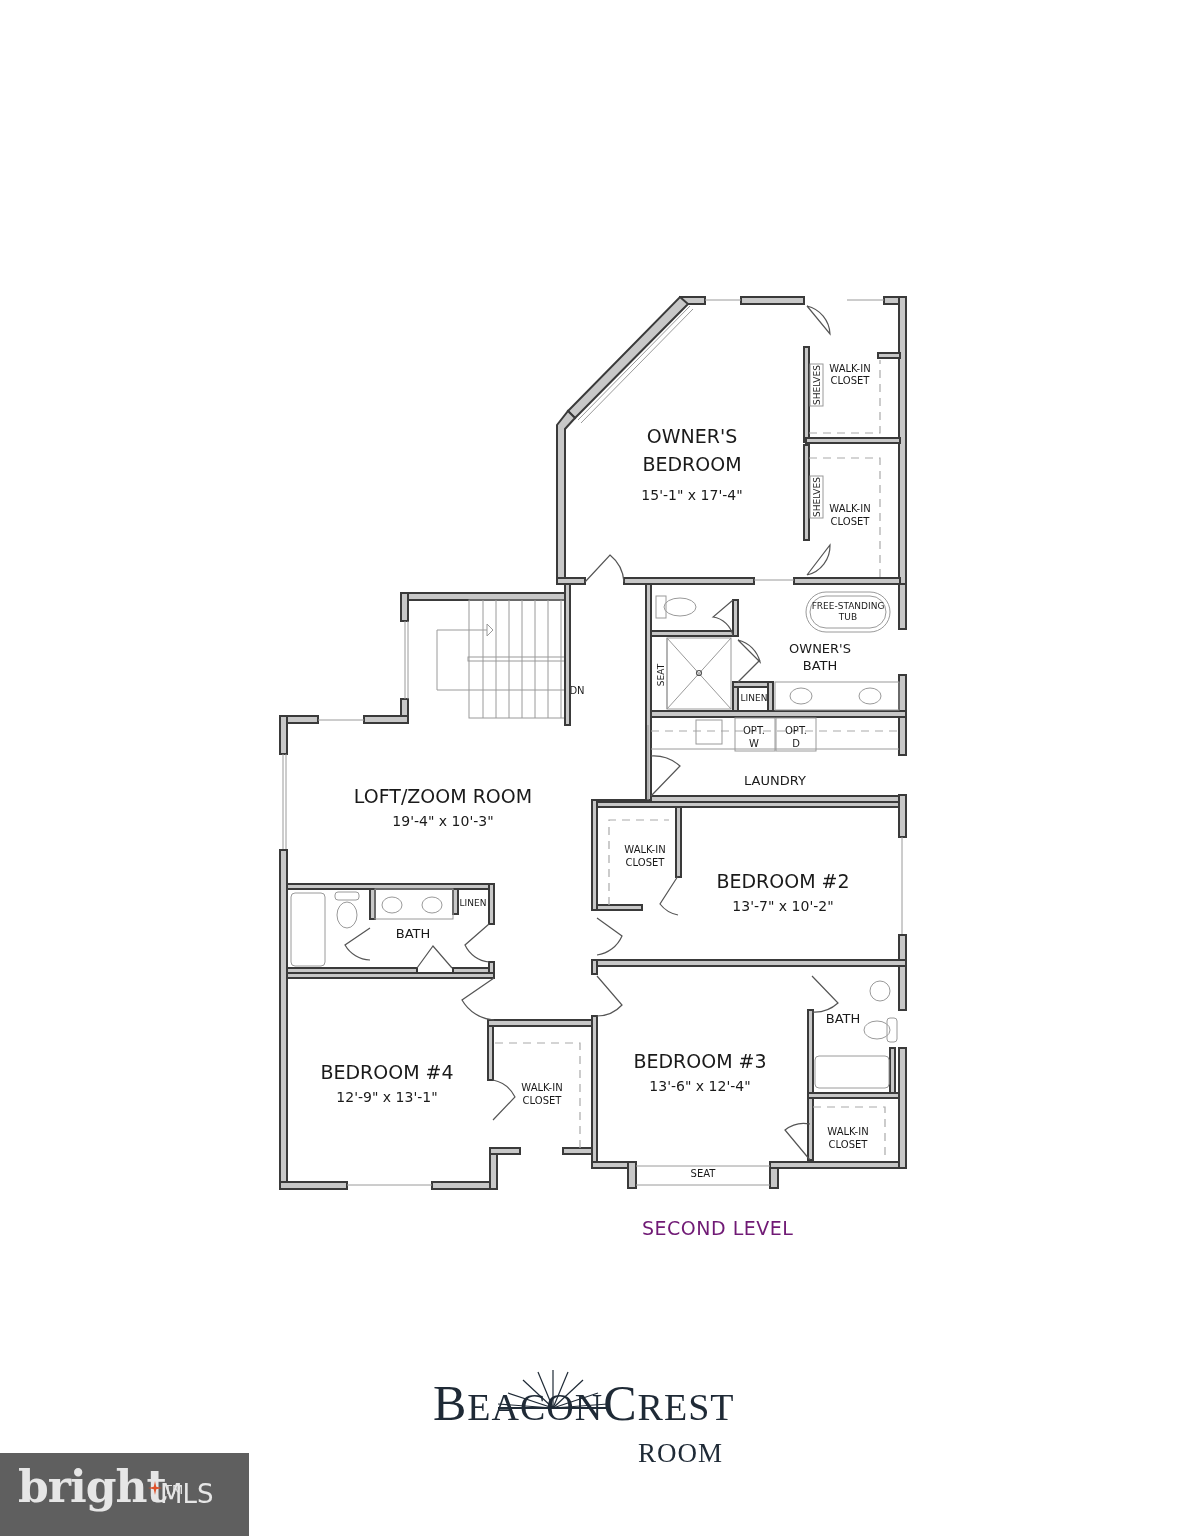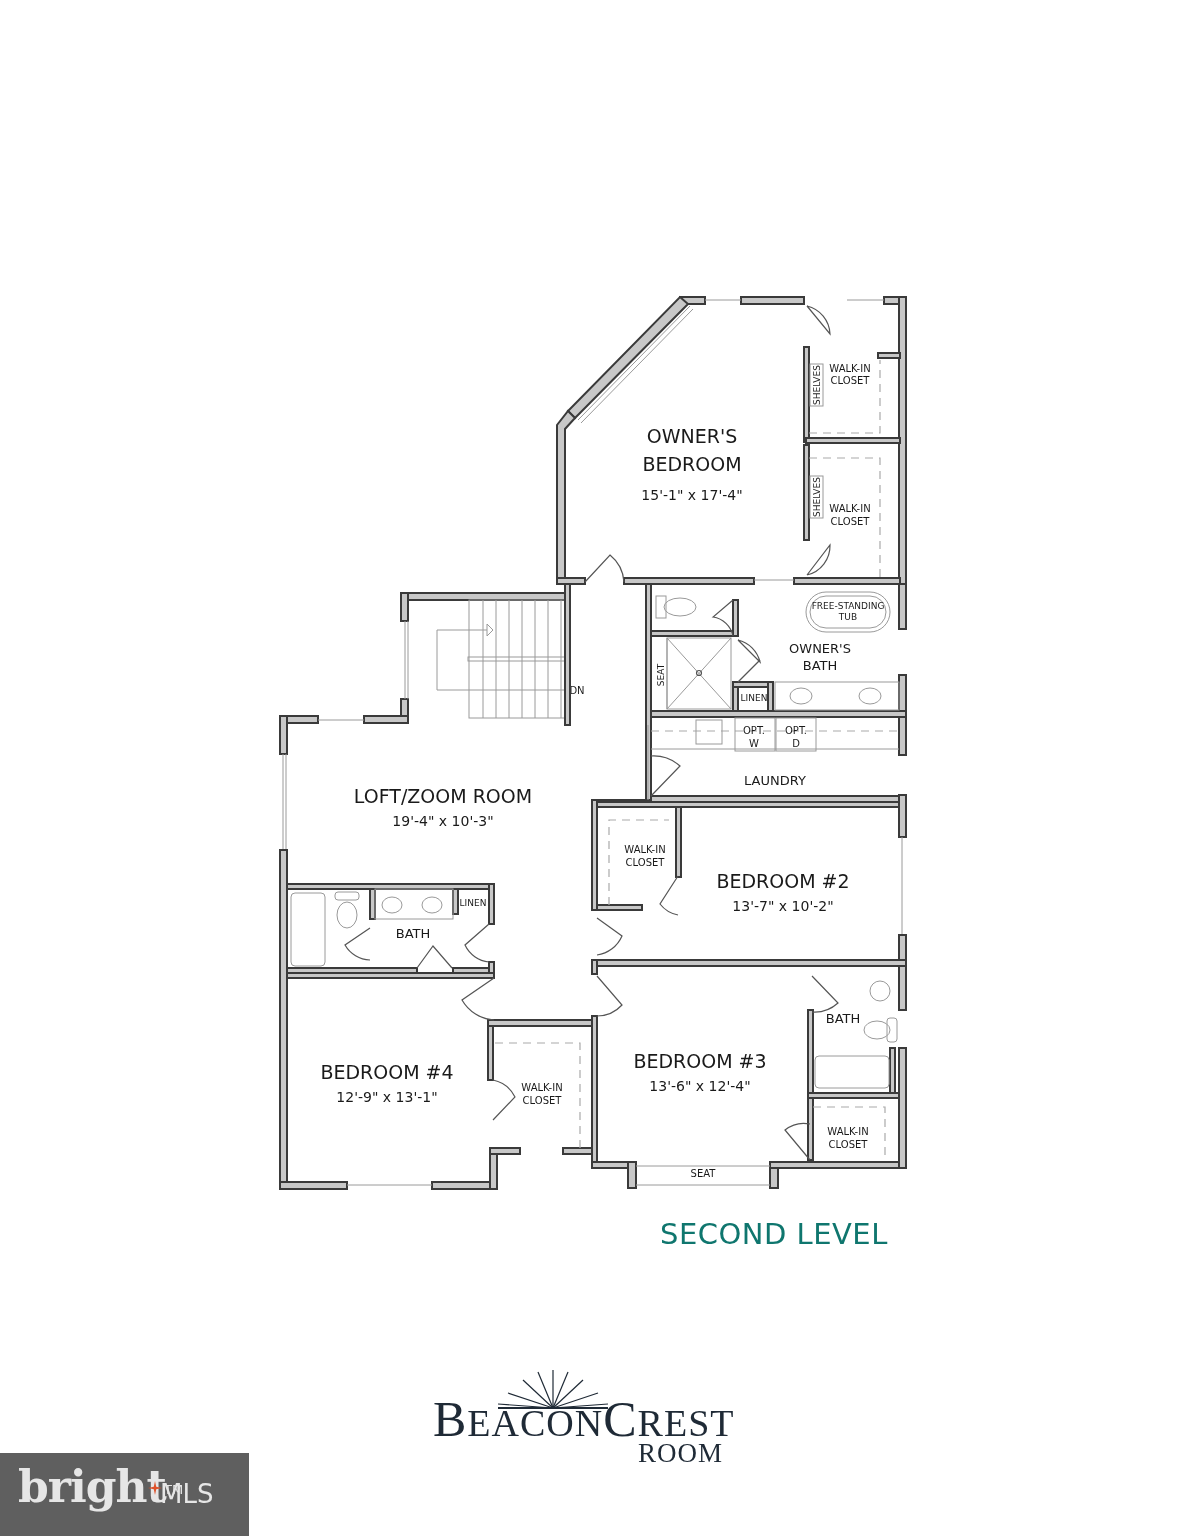--- a/index.html
+++ b/index.html
@@ -8,23 +8,23 @@
   .wall { fill: #c8c8c8; stroke: #3a3a3a; stroke-width: 2; }
   .thin { fill: none; stroke: #555; stroke-width: 1.2; }
   .thinlight { fill: none; stroke: #9a9a9a; stroke-width: 1; }
   .dash { fill: none; stroke: #aaa; stroke-width: 1.2; stroke-dasharray: 8 6; }
   .win { fill: #ffffff; stroke: #9a9a9a; stroke-width: 1; }
   .lbl-big { font-family: "DejaVu Sans", sans-serif; font-size: 19px; fill: #1a1a1a; text-anchor: middle; }
   .lbl-dim { font-family: "DejaVu Sans", sans-serif; font-size: 14px; fill: #1a1a1a; text-anchor: middle; }
   .lbl-med { font-family: "DejaVu Sans", sans-serif; font-size: 13px; fill: #1a1a1a; text-anchor: middle; }
   .lbl-sm { font-family: "DejaVu Sans", sans-serif; font-size: 10px; fill: #1a1a1a; text-anchor: middle; }
   .lbl-xs { font-family: "DejaVu Sans", sans-serif; font-size: 9px; fill: #1a1a1a; text-anchor: middle; }
-  .level-title { position: absolute; left: 660px; top: 1217px; font-family: "DejaVu Sans", sans-serif; font-size: 29px; color: #0f766e; letter-spacing: 0.5px; }
+  .level-title { position: absolute; left: 642px; top: 1217px; font-family: "DejaVu Sans", sans-serif; font-size: 19px; color: #701a75; letter-spacing: 0.5px; }
   .logo { position: absolute; left: 433px; top: 1368px; width: 330px; height: 100px; }
-  .logo-main { position: absolute; left: 0; top: 22px; font-family: "Liberation Serif", "DejaVu Serif", serif; color: #1f2a36; font-size: 38px; letter-spacing: 1px; white-space: nowrap; }
+  .logo-main { position: absolute; left: 0; top: 6px; font-family: "Liberation Serif", "DejaVu Serif", serif; color: #1f2a36; font-size: 38px; letter-spacing: 1px; white-space: nowrap; }
   .logo-main .cap { font-size: 50px; }
   .logo-sub { position: absolute; left: 205px; top: 70px; font-family: "Liberation Serif", "DejaVu Serif", serif; color: #1f2a36; font-size: 27px; letter-spacing: 1px; }
   .logo-rays { position: absolute; left: 60px; top: 0; width: 120px; height: 42px; }
   .badge { position: absolute; left: 0; top: 1453px; width: 249px; height: 83px; background: #5f5f5f; }
   .badge-bright { position: absolute; left: 18px; top: 8px; font-family: "DejaVu Serif", serif; font-size: 44px; color: #e6e6e6; font-weight: bold; letter-spacing: -1px; }
   .badge-mls { position: absolute; left: 160px; top: 26px; font-family: "DejaVu Sans", sans-serif; font-size: 26px; color: #e6e6e6; }
   .badge-tm { position: absolute; left: 164px; top: 29px; font-family: "DejaVu Sans", sans-serif; font-size: 13px; color: #e6e6e6; }
   .badge-star { position: absolute; left: 148px; top: 28px; width: 14px; height: 14px; }
 </style>
 </head>

